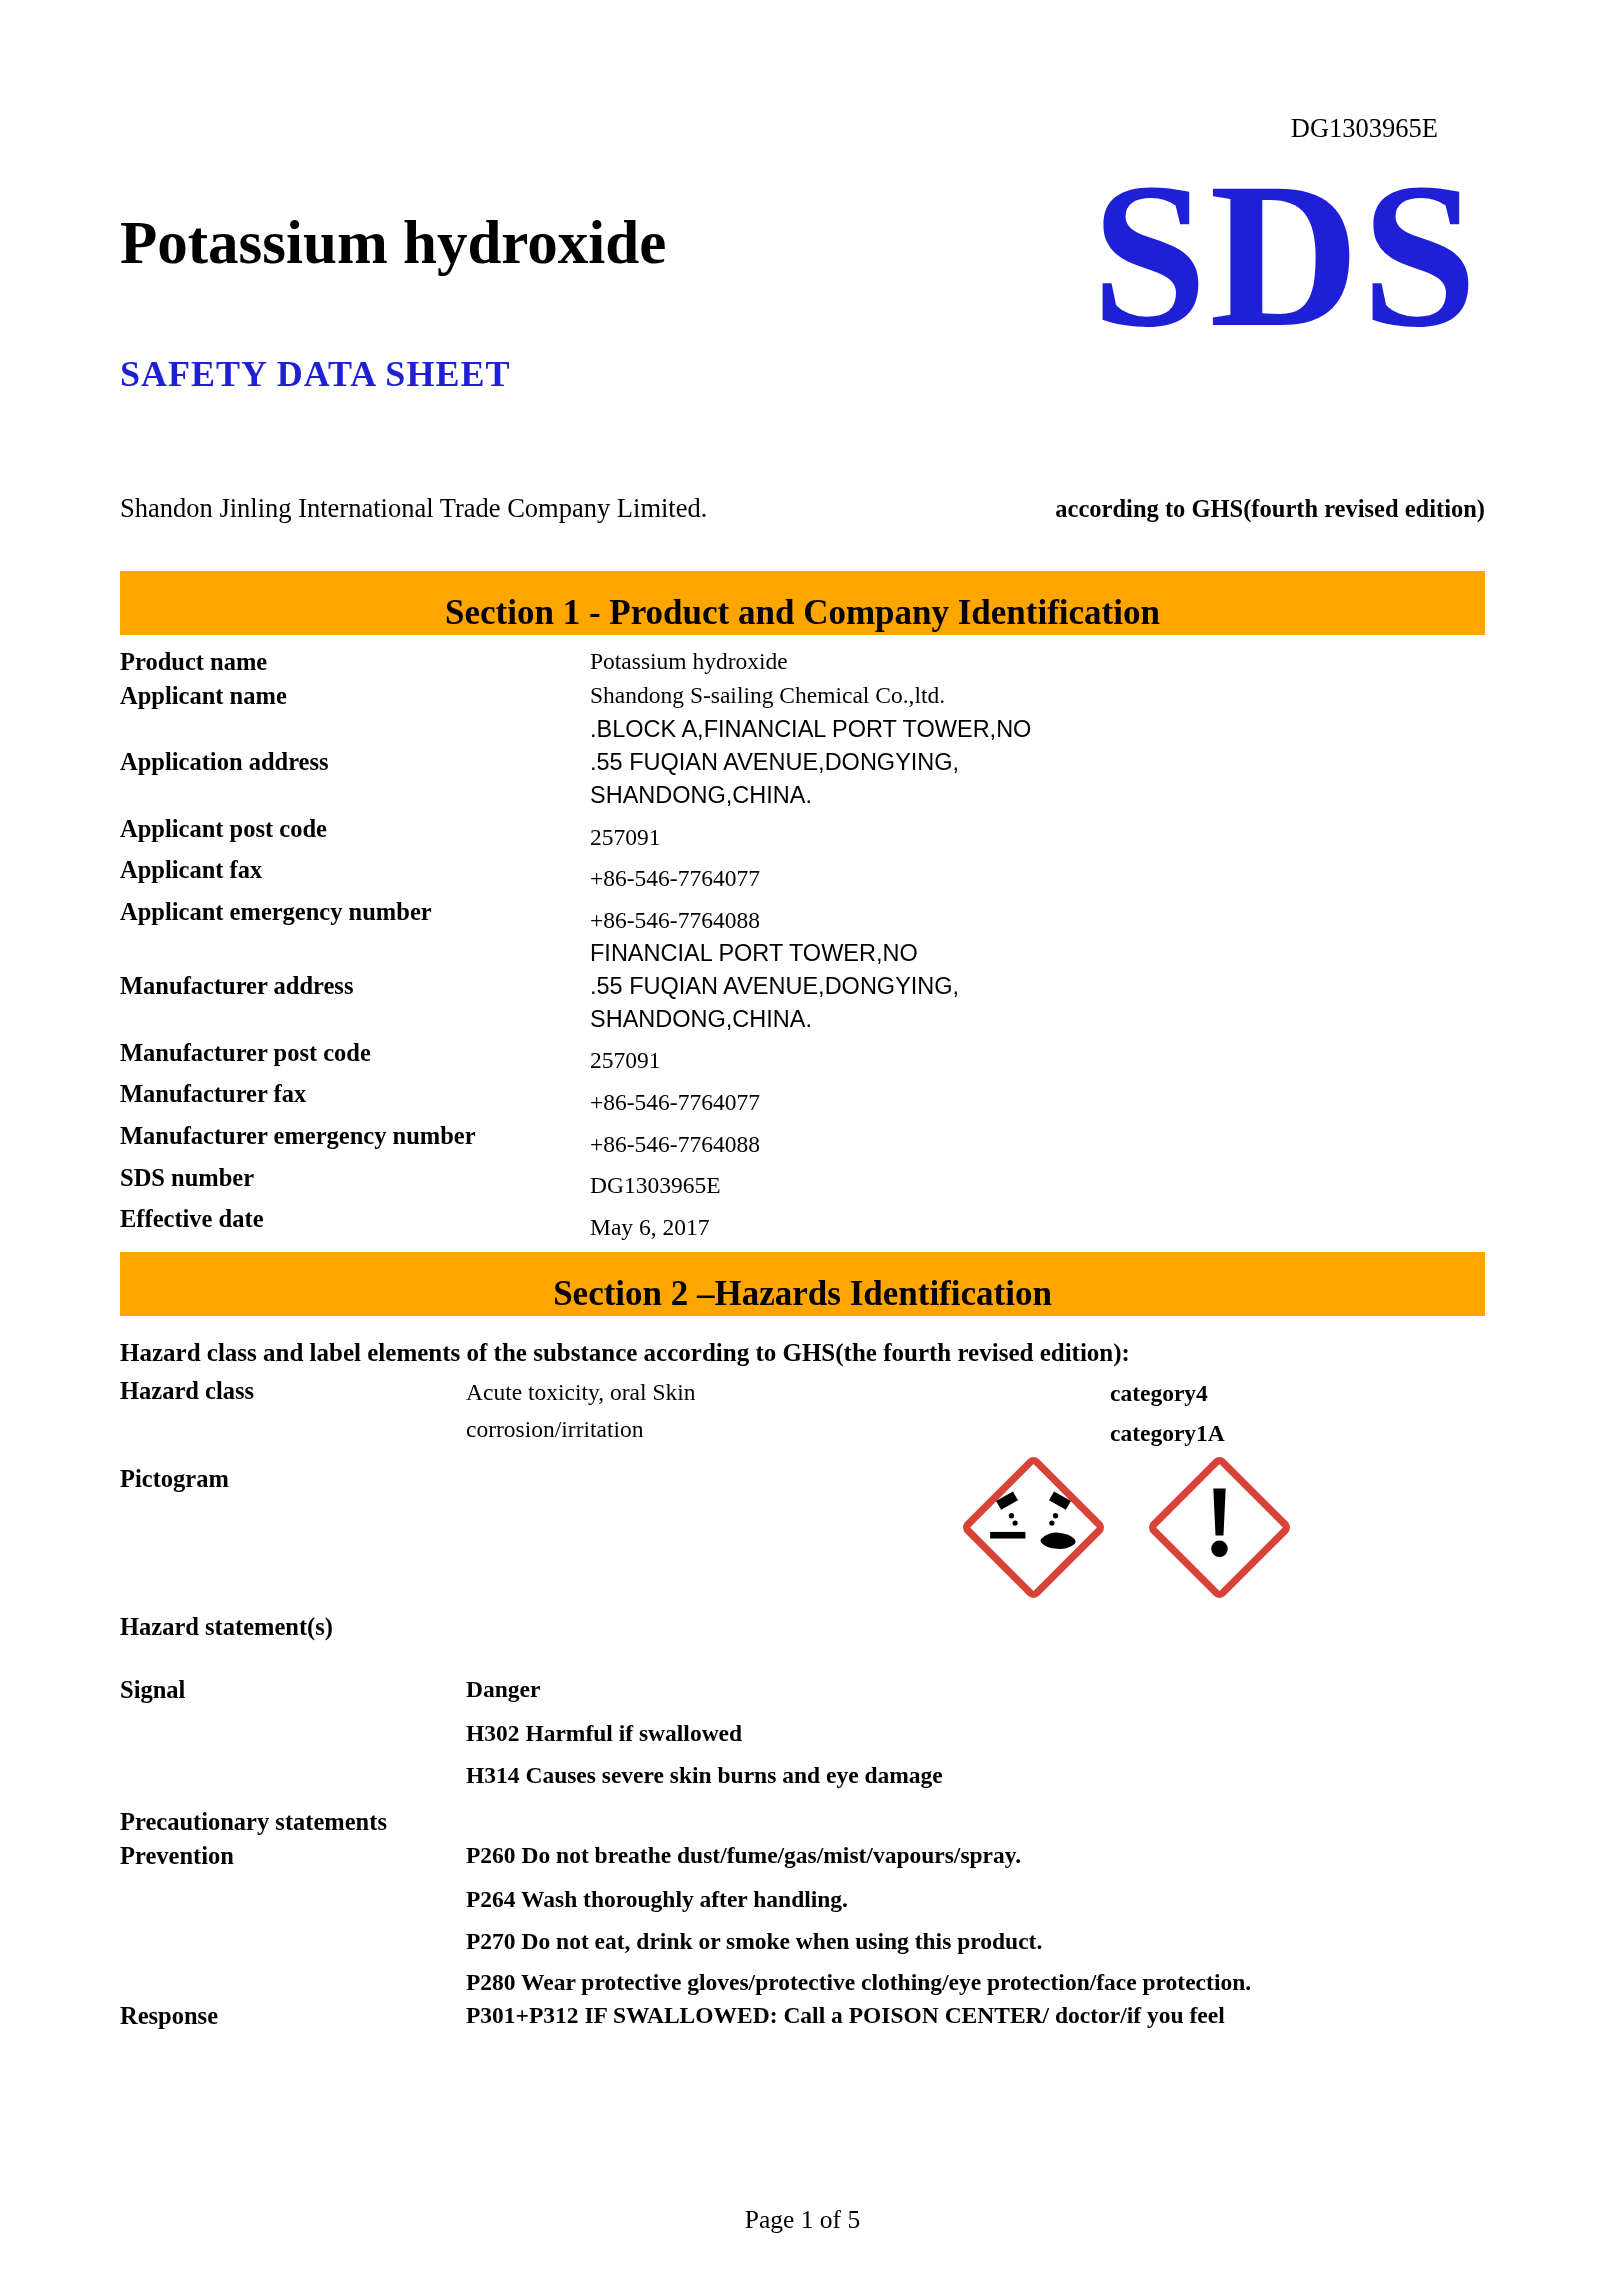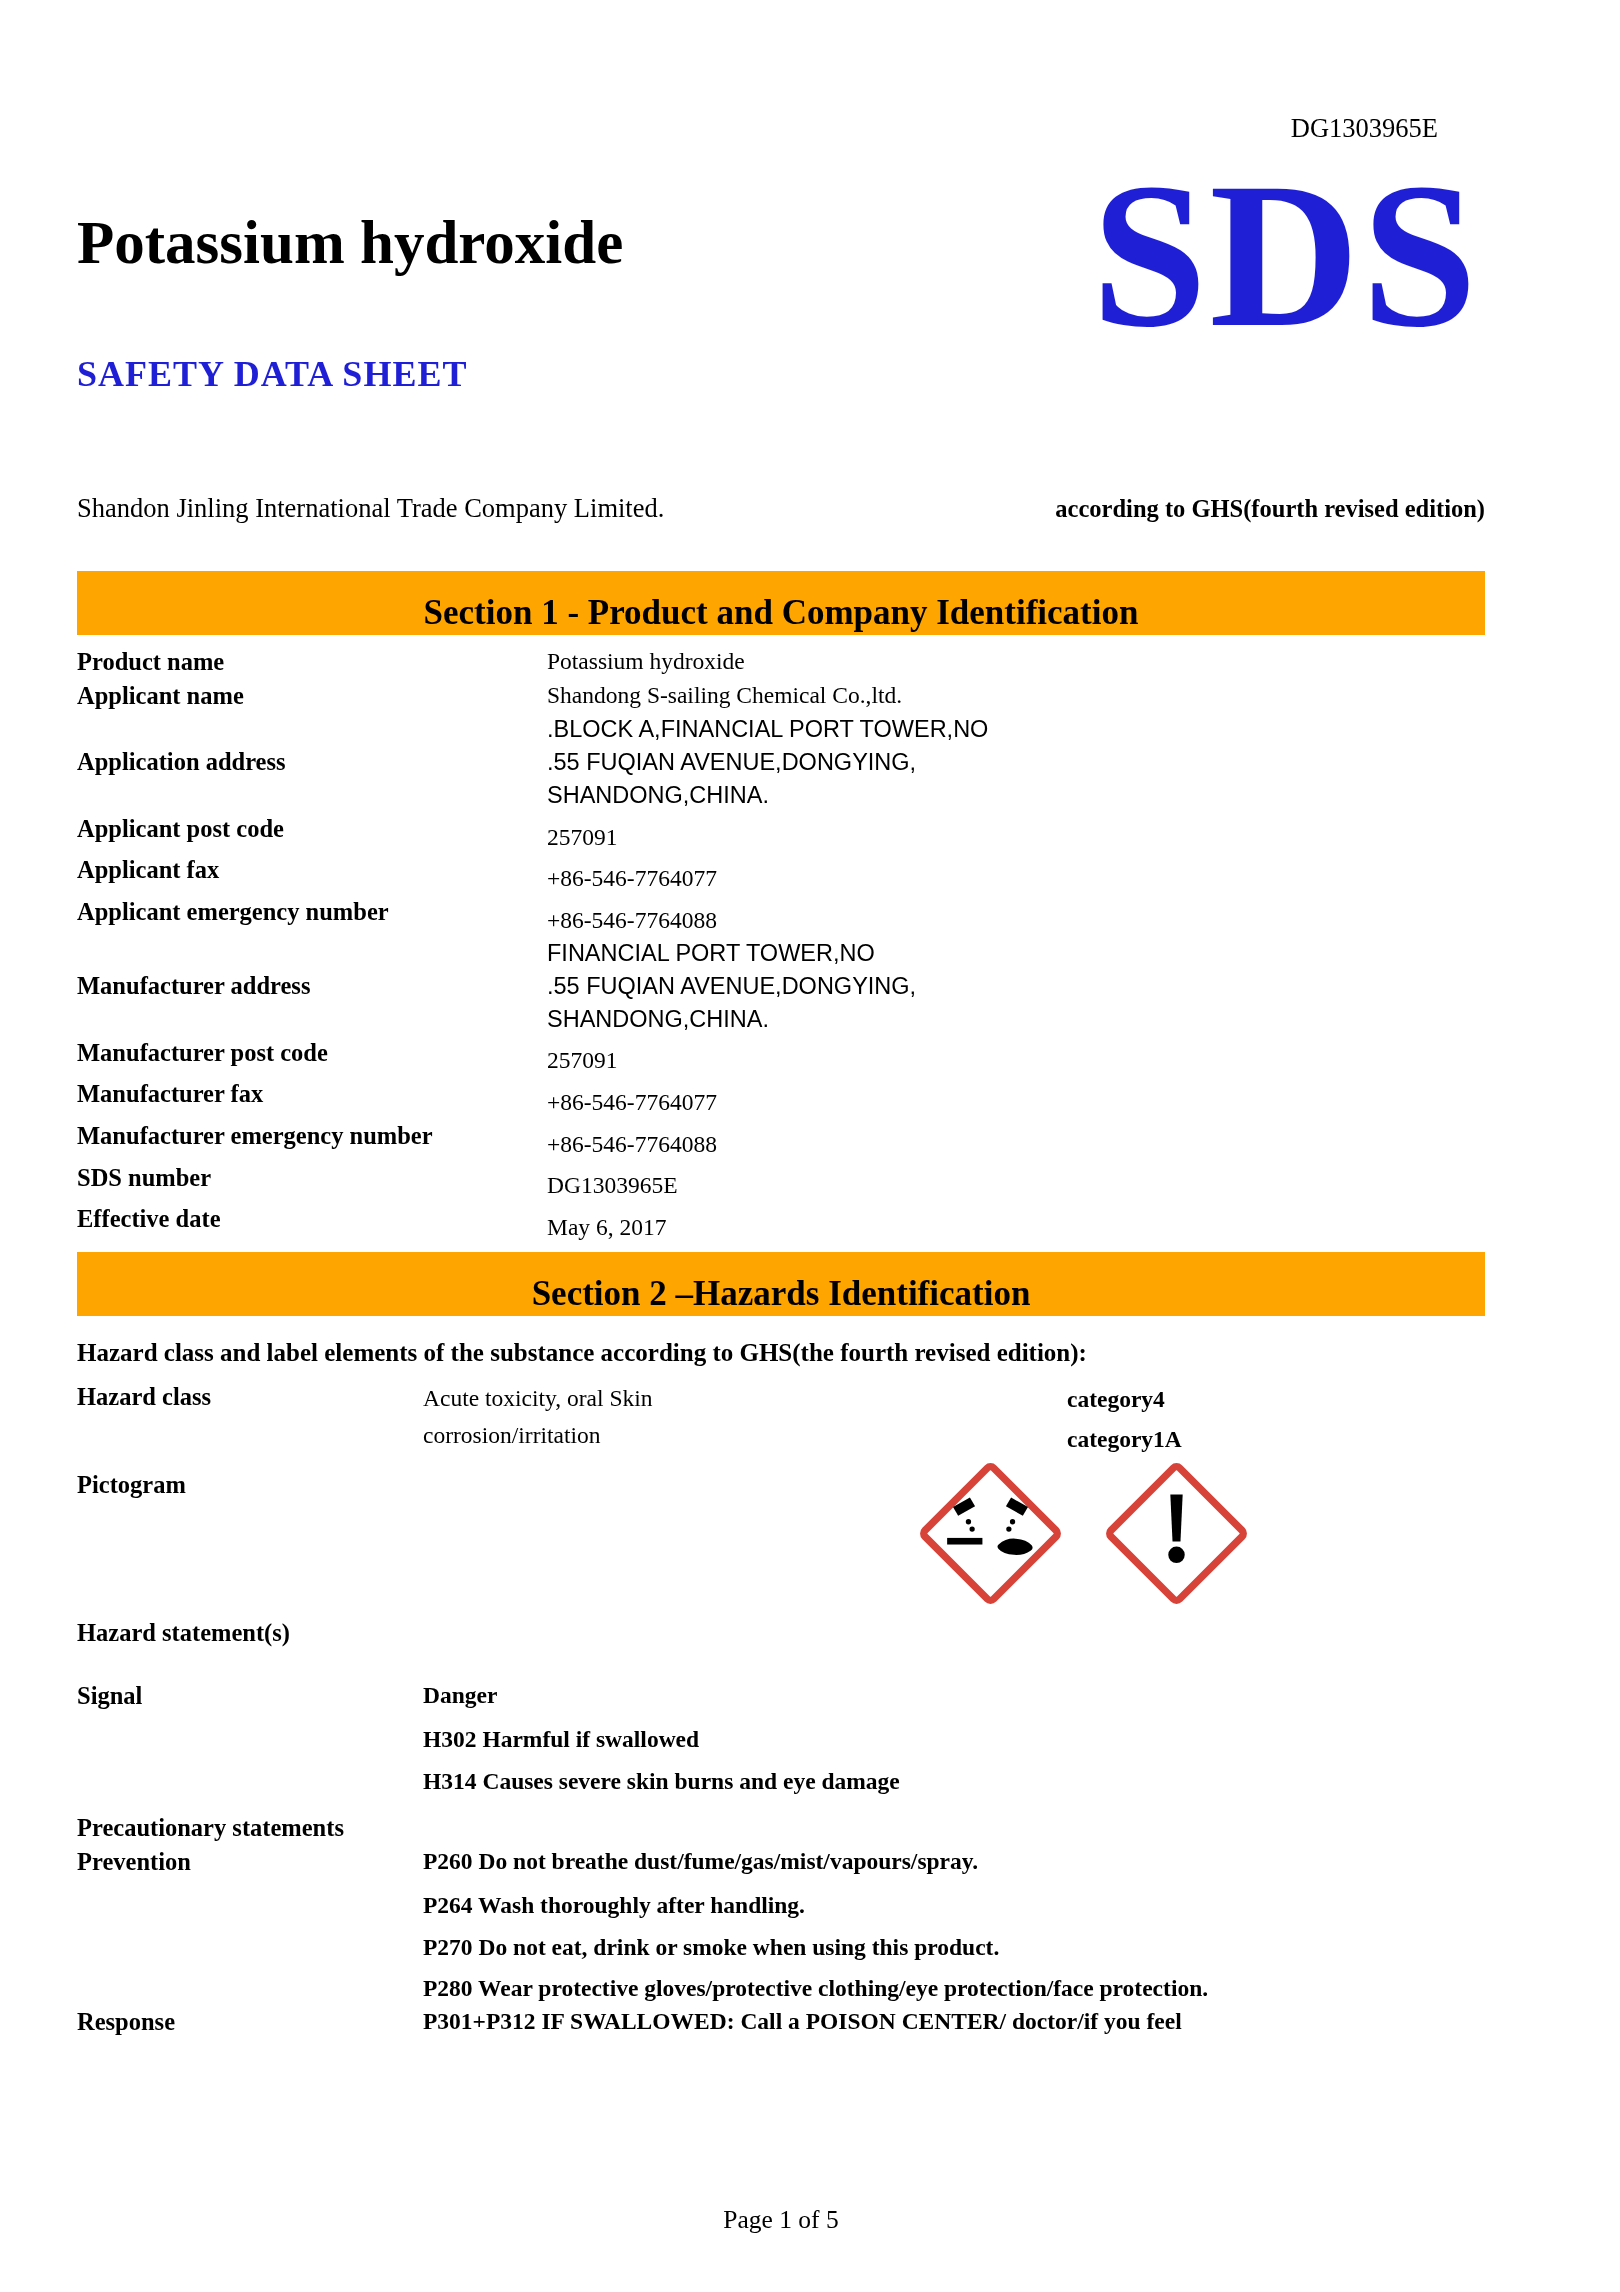--- a/index.html
+++ b/index.html
@@ -5,21 +5,21 @@
 <style>
   :root{
     --accent-blue:#1f1fd6;
     --banner-orange:#ffa500;
     --pictogram-red:#d84339;
   }
   *{box-sizing:border-box;}
   body{margin:0;background:#ffffff;}
   .page{
     width:1620px;height:2293px;overflow:hidden;background:#fff;
-    padding:110px 135px 55px 77px;
+    padding:110px 135px 55px 120px;
     display:flex;flex-direction:column;
     font-family:"Liberation Serif", serif;color:#000;
     font-size:23.5px;line-height:1.4;
   }
   
   .doc-number{text-align:right;padding-right:47px;font-size:26.5px;}
   .header-row{display:flex;justify-content:space-between;align-items:flex-start;}
   .title-block{margin-top:61px;}
   .page-title{font-size:61px;font-weight:bold;margin:0;line-height:1.15;}
   .subtitle{margin-top:71px;font-size:36px;font-weight:bold;color:var(--accent-blue);letter-spacing:1px;}
@@ -39,21 +39,21 @@
   .kv-value{white-space:pre-line;font-size:23.5px;}
   .kv-row.offset .kv-value{padding-top:8.8px;}
   .kv-row.center-label{align-items:center;}
   .kv-value.sans{font-family:"Liberation Sans", sans-serif;}
   
   .s2-intro{font-weight:bold;font-size:25px;}
   .s2-row{display:flex;align-items:flex-start;}
   .s2-label{width:346px;flex-shrink:0;font-weight:bold;font-size:24.5px;}
   .s2-mid{width:644px;flex-shrink:0;font-weight:normal;white-space:pre-line;line-height:1.55;}
   .s2-right{flex:1;font-weight:bold;white-space:pre-line;line-height:1.7;}
-  .hazard-row{margin-top:10px;}
+  .hazard-row{margin-top:4px;}
   .picto-row{margin-top:7.8px;}
   .picto-pair{display:flex;gap:39px;margin-left:494px;margin-top:-7.8px;}
   .ghs-border{fill:#fff;stroke:var(--pictogram-red);stroke-width:5;}
   .signal-row{margin-top:29px;}
   .hstmt-label-row{margin-top:8.8px;}
   .s2-content{font-weight:bold;}
   .stmt{margin-top:9px;align-items:flex-end;}
   .prec-row{margin-top:13.7px;align-items:flex-end;}
   
   .footer{margin-top:auto;text-align:center;font-size:25.5px;}

